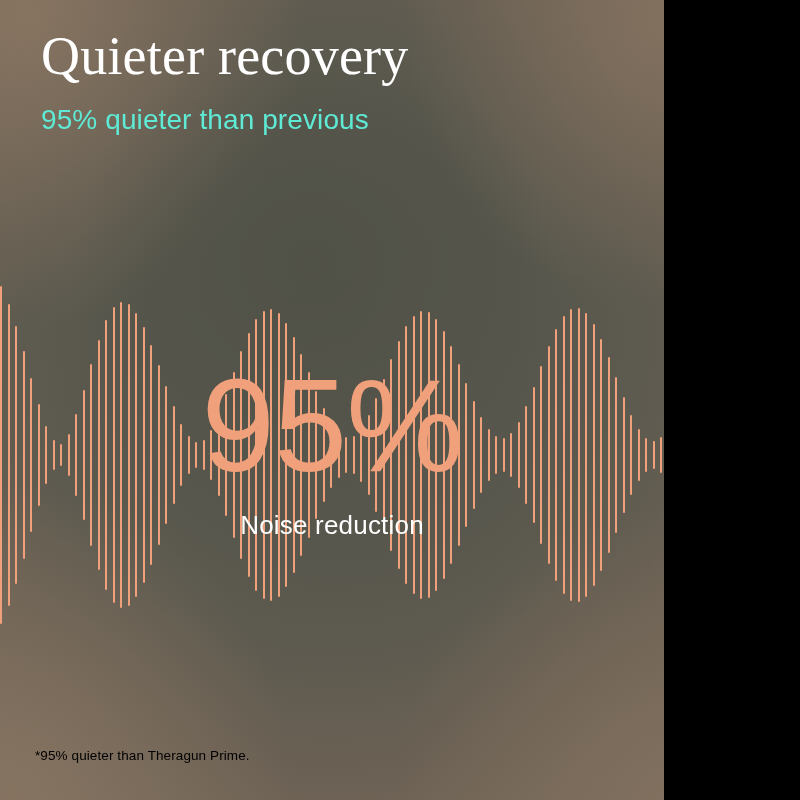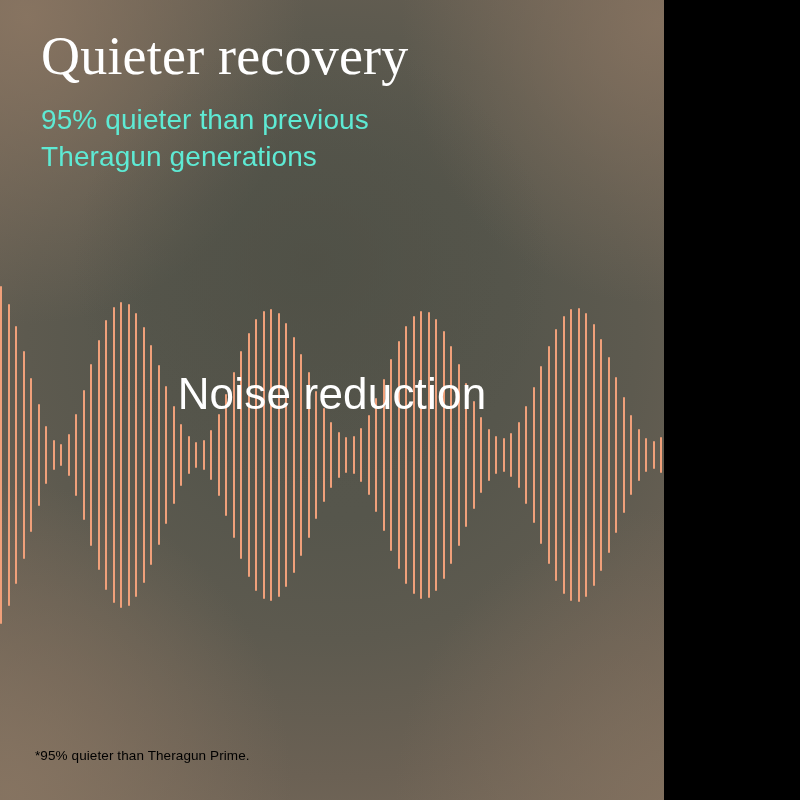--- a/index.html
+++ b/index.html
@@ -105,24 +105,24 @@
   .stat-value {
     font-family: "Liberation Sans", sans-serif;
     font-size: 132px;
     line-height: 1.0;
     color: #f0a07a;
     letter-spacing: -1px;
     font-weight: 400;
   }
   .stat-caption {
     font-family: "Liberation Sans", sans-serif;
-    font-size: 44px;
+    font-size: 26px;
     line-height: 1.2;
     color: #ffffff;
-    margin-top: 8px;
+    margin-top: 18px;
     letter-spacing: 0.2px;
   }
 
   .footnote {
     position: absolute;
     left: 35px;
     top: 748px;
     font-family: "Liberation Sans", sans-serif;
     font-size: 13.5px;
     color: #000000;
@@ -255,23 +255,23 @@
         </g>
     </svg>
   </div>
 
   <div id="text-layer">
 
     <div class="headline">Quieter recovery</div>
 
     <div class="subhead">
       <div>95% quieter than previous</div>
-      <div>Theragun generations</div>
     </div>
 
     <div class="stat-block">
+      <div class="stat-value">95%</div>
       <div class="stat-caption">Noise reduction</div>
     </div>
 
     <div class="footnote">*95% quieter than Theragun Prime.</div>
 
   </div>
 </div>
 
 </body></html>

